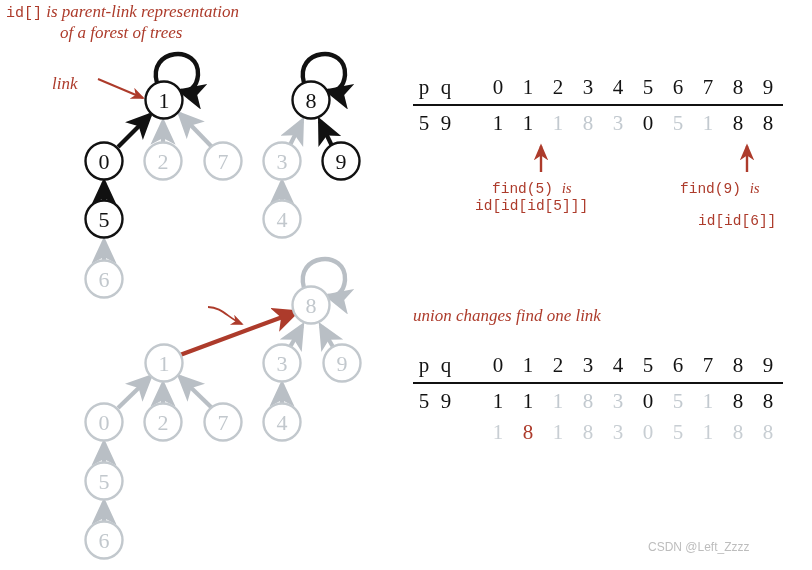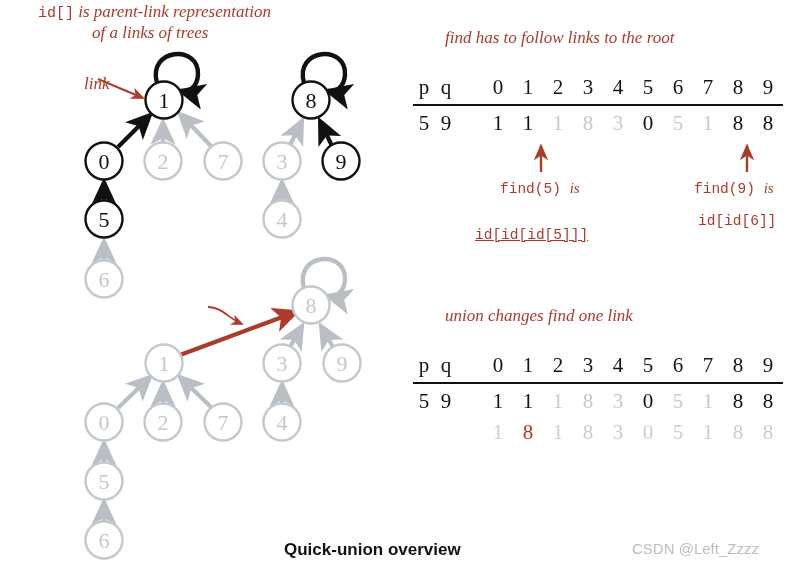--- a/index.html
+++ b/index.html
@@ -15,21 +15,20 @@
 
   
   .caption{
     position:absolute;
     color:#AD3B2B;
     font-family:"Liberation Serif", serif;
     font-style:italic;
     font-size:17px;
     white-space:nowrap;
     line-height:1.25;
-    margin-left:32px;
   }
   .caption .mono{
     font-family:"Liberation Mono", monospace;
     font-style:normal;
     font-size:15px;
   }
 
   #hdr-line1{left:6px;top:1px;}
   #hdr-line2{left:60px;top:22px;}
   #root-label{left:52px;top:73px;font-size:17px;}
@@ -39,23 +38,23 @@
 
   .annot{
     position:absolute;
     color:#AD3B2B;
     font-family:"Liberation Mono", monospace;
     font-size:14.5px;
     white-space:nowrap;
   }
   .annot i{font-family:"Liberation Serif",serif;font-style:italic;font-size:15px;}
 
-  #find5a{left:492px;top:180px;margin-left:8px;}
-  #find5b{left:475px;top:227px;text-decoration:underline;}
-  #find9a{left:694px;top:180px;}
+  #find5a{left:492px;top:180px;}
+  #find5b{left:475px;top:198px;}
+  #find9a{left:680px;top:180px;}
   #find9b{left:698px;top:213px;}
 
   
   .table{position:absolute;font-family:"Liberation Serif",serif;font-size:21px;color:#1a1a1a;}
   #table-find{left:413px;top:72px;}
   #table-union{left:413px;top:350px;}
   .table table{border-collapse:collapse;}
   .table td{padding:0;text-align:center;font-size:21px;line-height:1.45;}
   .td-p{width:22px;}
   .td-q{width:22px;}
@@ -71,23 +70,23 @@
   .dimmer{color:#c8ced3;}
 
   
   #figure-title{
     position:absolute;left:284px;top:540px;
     font-family:"Liberation Sans", sans-serif;
     font-weight:bold;font-size:17px;color:#111;
     white-space:nowrap;
   }
   #watermark{
-    position:absolute;left:632px;top:540px;
+    position:absolute;left:648px;top:540px;
     font-family:"Liberation Sans", sans-serif;
-    font-size:15px;color:#bdbdbd;white-space:nowrap;
+    font-size:12px;color:#bdbdbd;white-space:nowrap;
   }
 
   
 </style>
 </head>
 <body>
 
 <div class="stage">
 
   <svg class="diagram" viewBox="0 0 812 570">
@@ -240,25 +239,24 @@
         <circle cx="104" cy="540" r="18.5" fill="#ffffff" stroke="#c2c8cd" stroke-width="2.4"></circle>
         <text x="104" y="548" text-anchor="middle" font-family="Liberation Serif, serif" font-size="22" fill="#c2c8cd">6</text>
       </g>
     </g>
 
     <line x1="541" y1="172" x2="541" y2="146" stroke="#AD3B2B" stroke-width="2.4" marker-end="url(#ah-red-sm)"></line>
     <line x1="747" y1="172" x2="747" y2="146" stroke="#AD3B2B" stroke-width="2.4" marker-end="url(#ah-red-sm)"></line>
   </svg>
 
   <div class="caption" id="hdr-line1"><span class="mono">id[]</span><span> is parent-link representation</span></div>
-  <div class="caption" id="hdr-line2">of a links of trees</div>
+  <div class="caption" id="hdr-line2">of a forest of trees</div>
 
   <div class="caption" id="root-label">link</div>
 
-  <div class="caption" id="find-title">find has to follow links to the root</div>
   <div class="caption" id="union-title">union changes find one link</div>
 
   <div class="annot" id="find5a"><span>find(5)</span> <i>is</i></div>
   <div class="annot" id="find5b">id[id[id[5]]]</div>
   <div class="annot" id="find9a"><span>find(9)</span> <i>is</i></div>
   <div class="annot" id="find9b">id[id[6]]</div>
 
   <div class="table" id="table-find">
     <table>
       <tbody>
@@ -351,16 +349,15 @@
         <td class="td-n dimmer">0</td>
         <td class="td-n dimmer">5</td>
         <td class="td-n dimmer">1</td>
         <td class="td-n dimmer">8</td>
         <td class="td-n dimmer">8</td>
       </tr>
     </tbody>
       </table>
   </div>
 
-  <div id="figure-title">Quick-union overview</div>
   <div id="watermark">CSDN @Left_Zzzz</div>
 
 </div>
 
 </body></html>

